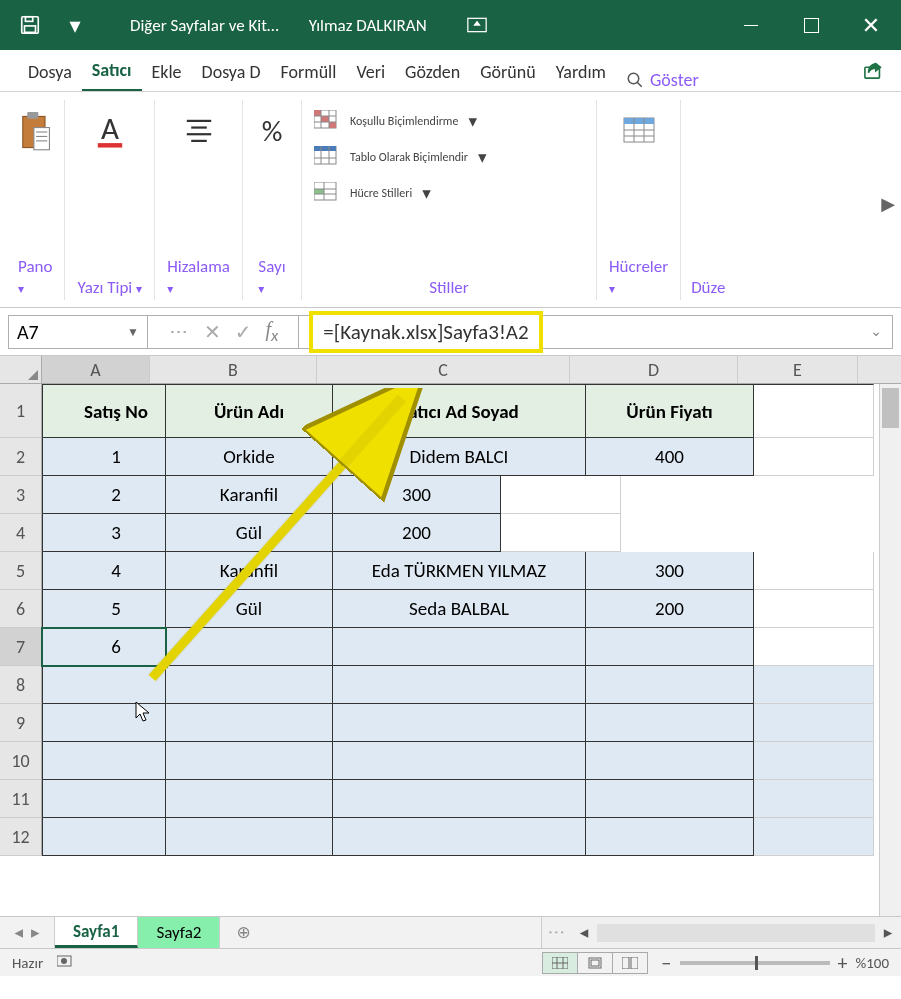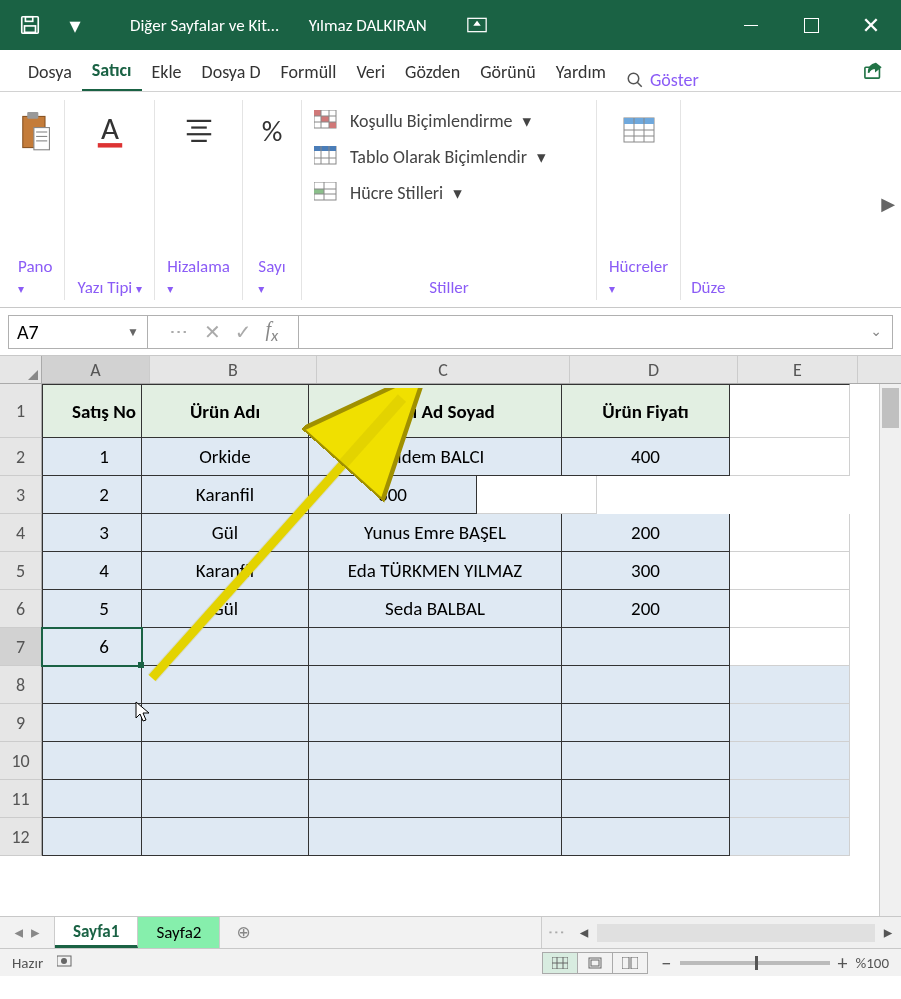--- a/index.html
+++ b/index.html
@@ -25,21 +25,21 @@
 
 .ribbon { background:#fff; border-bottom:1px solid #c8c8c8; height:216px; display:flex; padding:8px 6px 0 6px; font-size:17px; color:#444; position:relative;}
 .r-group { display:flex; flex-direction:column; align-items:center; padding:0 12px; border-right:1px solid #e4e4e4; height:200px; }
 .r-group:last-of-type{border-right:none;}
 .r-group .big { display:flex; flex-direction:column; align-items:center; gap:6px; padding-top:12px;}
 .r-group .lbl { margin-top:auto; padding-bottom:2px; font-size:17px; color:#8b5cf6; }
 .r-group .lbl .drop{font-size:12px;}
 .styles-group{flex:0 0 auto; width:295px;}
 .styles-list{display:flex;flex-direction:column;gap:14px;padding-top:10px;width:100%;}
 .styles-list .item{display:flex;align-items:center;gap:10px;cursor:pointer;}
-.styles-list .item span.txt{font-size:18px;}
+.styles-list .item span.txt{font-size:12px;}
 .cells-group .big svg{margin-bottom:4px;}
 .edit-group{padding:0 2px 0 10px;}
 .ribbon .scroll-r{position:absolute;right:6px;bottom:92px;font-size:18px;color:#666;}
 
 .formula-row{height:48px;border-bottom:1px solid #c8c8c8;display:flex;align-items:center;padding:0 8px;font-size:20px;background:#fff;}
 .name-box{width:140px;height:34px;border:1px solid #b0b0b0;display:flex;align-items:center;padding:0 8px;justify-content:space-between;background:#fff;}
 .fx-btns{display:flex;align-items:center;gap:14px;color:#888;padding:0 20px;border:1px solid #b0b0b0;height:34px;border-left:none;}
 .formula-input{flex:1;height:34px;border:1px solid #b0b0b0;border-left:none;display:flex;align-items:center;padding:0 10px;position:relative;}
 .formula-hl{border:4px solid #f0e000;padding:4px 10px;background:#fff;font-size:21px;color:#333;}
 .formula-input .expand{margin-left:auto;color:#888;font-size:14px;}
@@ -56,21 +56,21 @@
 .row-headers{width:42px;}
 .row-h{height:38px;border-bottom:1px solid #ccc;border-right:1px solid #aaa;background:#e6e6e6;display:flex;align-items:center;justify-content:center;font-size:18px;color:#555;}
 .row-h.row1{height:54px;}
 .row-h.sel{background:#d2d2d2;}
 .cells{flex:1;}
 .row{display:flex;height:38px;}
 .row.r1{height:54px;}
 .cell{border-right:1px solid #acc5dc;border-bottom:1px solid #acc5dc;display:flex;align-items:center;justify-content:center;font-size:19px;background:#dfe9f3;}
 .row.r1 .cell{background:#e2efe2;font-weight:700;border:1px solid #333;border-left:none;}
 .row.r1 .cell:first-child{border-left:1px solid #333;}
-.row .cell.cA{width:100px;padding-left:24px;} .row .cell.cB{width:167px;} .row .cell.cC{width:253px;} .row .cell.cD{width:168px;} .row .cell.cE{width:120px;background:#fff;border-right:1px solid #d0d0d0;border-bottom:1px solid #d0d0d0;}
+.row .cell.cA{width:124px;padding-left:24px;} .row .cell.cB{width:167px;} .row .cell.cC{width:253px;} .row .cell.cD{width:168px;} .row .cell.cE{width:120px;background:#fff;border-right:1px solid #d0d0d0;border-bottom:1px solid #d0d0d0;}
 .row:not(.r1) .cell:not(.cE){border:1px solid #333;border-left:none;border-top:none;}
 .row:not(.r1) .cell.cA{border-left:1px solid #333;}
 .row.empty .cell{background:#dfe9f3;}
 .row .cell.selected{outline:2px solid #1a6244;outline-offset:-1px;position:relative;}
 .row .cell.selected::after{content:"";position:absolute;right:-3px;bottom:-3px;width:6px;height:6px;background:#1a6244;}
 
 .vscroll{position:absolute;right:0;top:28px;width:22px;bottom:0;background:#f0f0f0;border-left:1px solid #ccc;}
 .vscroll .thumb{position:absolute;top:4px;left:2px;right:2px;height:40px;background:#c0c0c0;}
 
 .sheet-tabs{height:32px;border-top:1px solid #c8c8c8;display:flex;align-items:stretch;background:#f2f2f2;font-size:17px;}
@@ -251,20 +251,21 @@
     <span>A7</span>
     <span style="font-size:12px;color:#666;">▼</span>
   </div>
   <div class="fx-btns">
     <span style="writing-mode:vertical-rl;font-size:18px;color:#aaa;">⋮</span>
     <span style="color:#aaa;font-size:20px;">✕</span>
     <span style="color:#aaa;font-size:20px;">✓</span>
     <span style="font-style:italic;font-family:serif;">f<sub>x</sub></span>
   </div>
   <div class="formula-input">
+    <span class="formula-hl">=[Kaynak.xlsx]Sayfa3!A2</span>
     <span class="expand">⌄</span>
   </div>
 </div>
 
 <div class="grid-wrap">
   <div class="col-headers">
     <div class="corner"></div>
     <div class="col-h colA sel">A</div>
     <div class="col-h colB">B</div>
     <div class="col-h colC">C</div>
@@ -303,21 +304,20 @@
       </div>
       <div class="row">
         <div class="cell cA">2</div>
         <div class="cell cB">Karanfil</div>
         <div class="cell cD">300</div>
         <div class="cell cE"></div>
       </div>
       <div class="row">
         <div class="cell cA">3</div>
         <div class="cell cB">Gül</div>
-        <div class="cell cC">Yunus Emre BAŞEL</div>
         <div class="cell cD">200</div>
         <div class="cell cE"></div>
       </div>
       <div class="row">
         <div class="cell cA">4</div>
         <div class="cell cB">Karanfil</div>
         <div class="cell cC">Eda TÜRKMEN YILMAZ</div>
         <div class="cell cD">300</div>
         <div class="cell cE"></div>
       </div>

